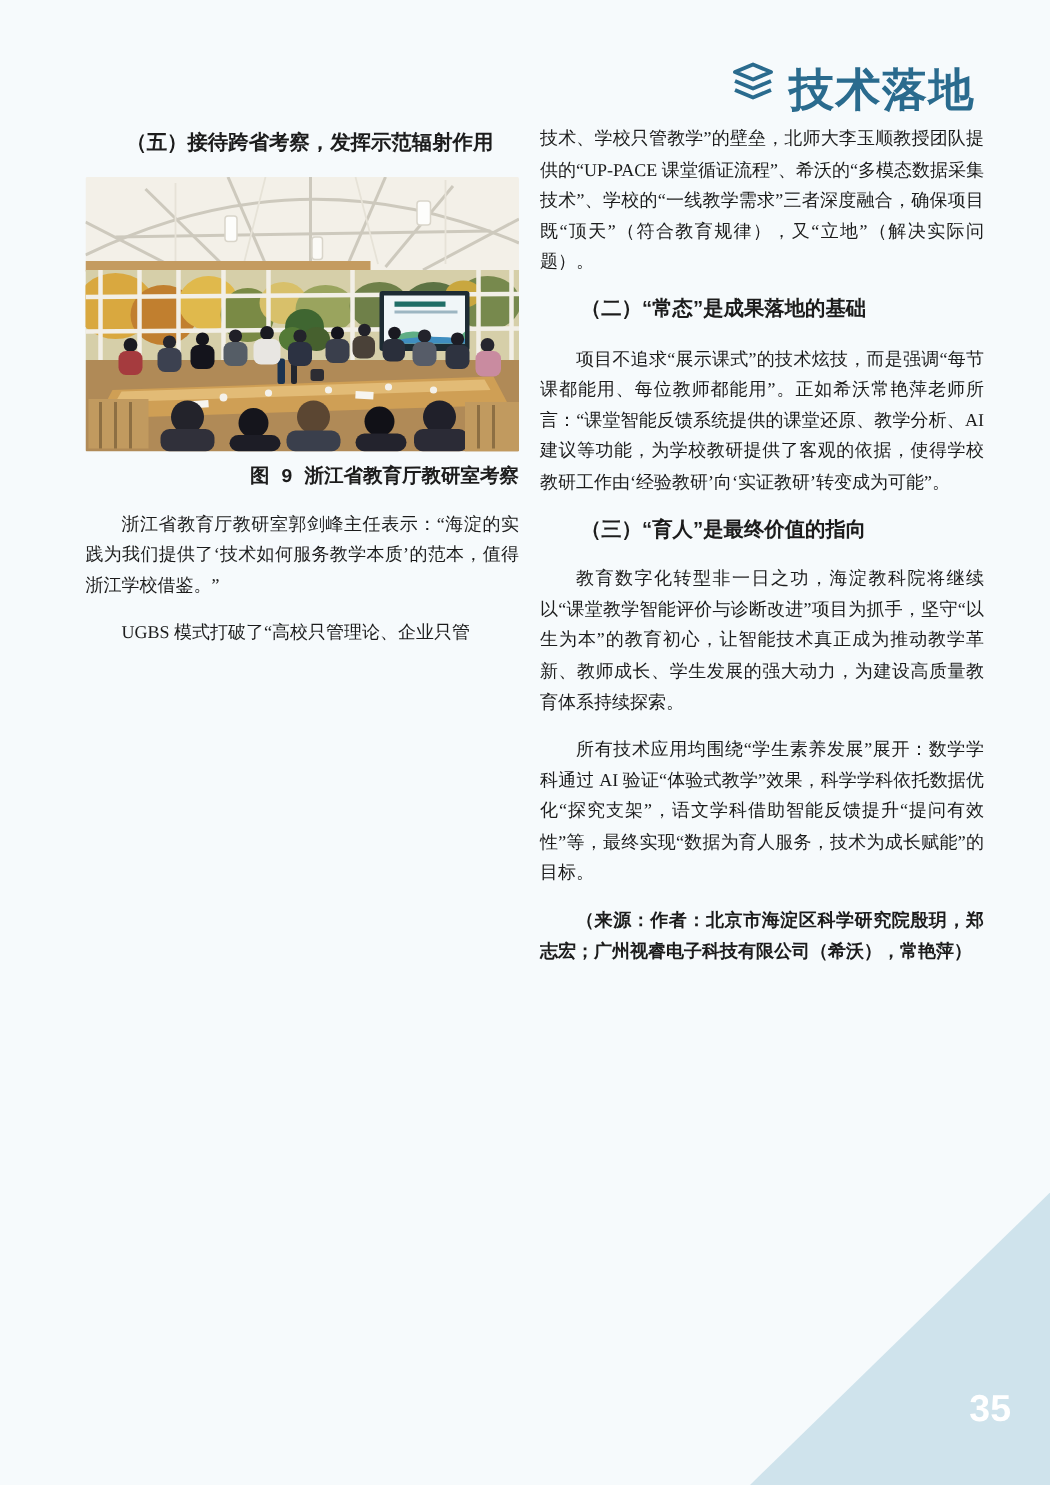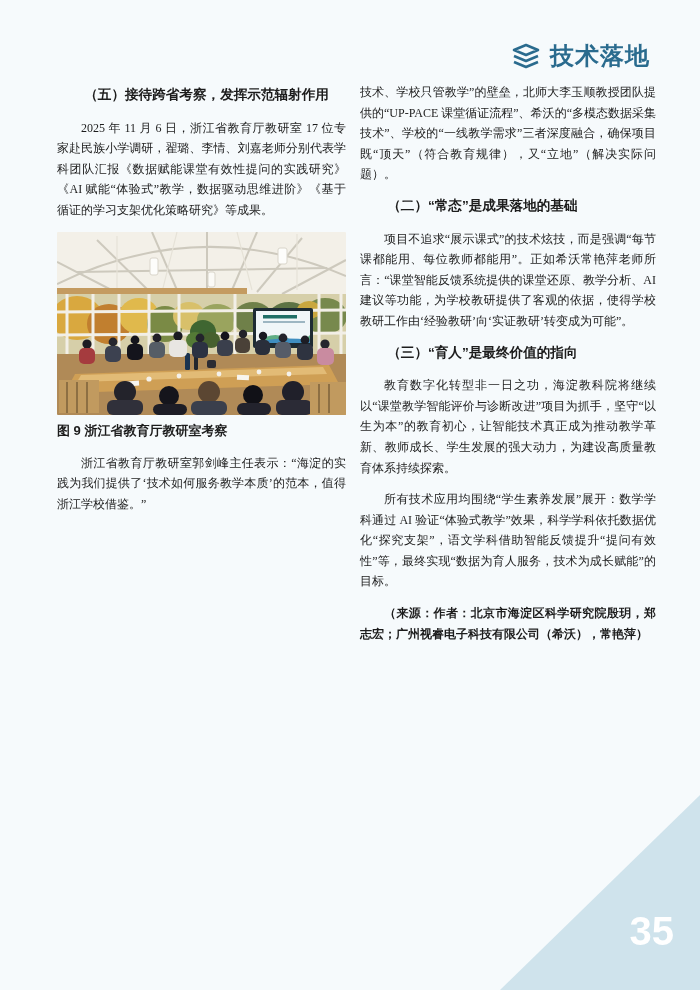--- a/index.html
+++ b/index.html
@@ -6,24 +6,24 @@
   body{
     width:700px;height:990px;
     background:#f6fafc;
     font-family:"Liberation Serif","DejaVu Serif",serif;
     color:#1c1c1c;
     position:relative;
     overflow:hidden;
   }
   .header-logo{
     position:absolute;top:40px;right:50px;
-    display:flex;align-items:center;gap:9px;
+    display:flex;gap:9px;
     color:#2a6b8e;
     font-family:"Liberation Sans","DejaVu Sans",sans-serif;
-    font-weight:bold;font-size:24px;letter-spacing:1px;
+    font-weight:bold;font-size:30px;letter-spacing:1px;
   }
   .header-logo .icon{display:inline-flex;}
   .col{position:absolute;top:82px;}
   .col-left{left:57px;width:289px;}
   .col-right{left:360px;width:296px;}
   p.body{
     font-size:12px;line-height:20.6px;
     text-align:justify;text-indent:2em;
     margin:0 0 11px;
   }
@@ -35,57 +35,56 @@
     text-indent:2em;text-align:justify;
     margin:3px 0 12px;
   }
   .h-major{margin:6px 0 10px;}
   figure{margin:2px 0 0;}
   .photo{
     width:289px;height:183px;display:block;
     border-radius:1px;
   }
   figcaption{
-    font-family:Liberation Sans, sans-serif;
+    font-family:Liberation Mono, monospace;
     font-weight:bold;font-size:13px;
-    text-align:left;margin:7px 0 13px;
+    text-align:right;margin:7px 0 13px;
   }
   .corner{
     position:absolute;right:0;bottom:0;
     width:200px;height:195px;
     background:#cfe3ec;
     -webkit-clip-path:polygon(100% 0,100% 100%,0 100%);
     clip-path:polygon(100% 0,100% 100%,0 100%);
   }
   .page-number{
     position:absolute;right:26px;bottom:36px;
     color:#ffffff;
     font-family:"Liberation Sans","DejaVu Sans",sans-serif;
-    font-weight:bold;font-size:40px;
+    font-weight:bold;font-size:25px;
   }
 </style>
 </head>
 <body>
 
 <div class="header-logo">
   <span class="icon">
     <svg width="30" height="28" viewBox="0 0 30 28" aria-hidden="true">
       <g fill="none" stroke="#2a6b8e" stroke-width="2.6" stroke-linejoin="round">
         <path d="M3 8 L15 3 L27 8 L15 13 Z"></path>
         <path d="M3 14 L15 19 L27 14"></path>
         <path d="M3 20 L15 25 L27 20"></path>
       </g>
     </svg>
   </span>
   <span>技术落地</span>
 </div>
 
 <div class="col col-left">
   <div class="h-sub">（五）接待跨省考察，发挥示范辐射作用</div>
-  <p class="body">2025 年 11 月 6 日，浙江省教育厅教研室 17 位专家赴民族小学调研，翟璐、李情、刘嘉老师分别代表学科团队汇报《数据赋能课堂有效性提问的实践研究》《AI 赋能“体验式”教学，数据驱动思维进阶》《基于循证的学习支架优化策略研究》等成果。</p>
 
   <figure>
     <svg class="photo" viewBox="0 0 289 183" preserveAspectRatio="none">
 
       <rect x="0" y="0" width="289" height="92" fill="#f3f0e8"></rect>
 
       <g stroke="#cdc9bd" stroke-width="2" fill="none">
         <path d="M0 52 Q144 -18 289 44"></path>
         <path d="M0 30 L70 66"></path>
           <path d="M40 8 L95 62"></path>
@@ -218,20 +217,21 @@
           <line x1="20" y1="150" x2="20" y2="181"></line>
         <line x1="30" y1="150" x2="30" y2="181"></line>
         <line x1="262" y1="152" x2="262" y2="181"></line>
           <line x1="272" y1="152" x2="272" y2="181"></line>
       </g>
     </svg>
     <figcaption>图 9  浙江省教育厅教研室考察</figcaption>
   </figure>
 
   <p class="body">浙江省教育厅教研室郭剑峰主任表示：“海淀的实践为我们提供了‘技术如何服务教学本质’的范本，值得浙江学校借鉴。”</p>
+  <p class="body">UGBS 模式打破了“高校只管理论、企业只管</p>
 </div>
 
 <div class="col col-right">
   <p class="body noindent">技术、学校只管教学”的壁垒，北师大李玉顺教授团队提供的“UP-PACE 课堂循证流程”、希沃的“多模态数据采集技术”、学校的“一线教学需求”三者深度融合，确保项目既“顶天”（符合教育规律），又“立地”（解决实际问题）。</p>
   <div class="h-sub">（二）“常态”是成果落地的基础</div>
   <p class="body">项目不追求“展示课式”的技术炫技，而是强调“每节课都能用、每位教师都能用”。正如希沃常艳萍老师所言：“课堂智能反馈系统提供的课堂还原、教学分析、AI 建议等功能，为学校教研提供了客观的依据，使得学校教研工作由‘经验教研’向‘实证教研’转变成为可能”。</p>
   <div class="h-sub">（三）“育人”是最终价值的指向</div>
   <p class="body">教育数字化转型非一日之功，海淀教科院将继续以“课堂教学智能评价与诊断改进”项目为抓手，坚守“以生为本”的教育初心，让智能技术真正成为推动教学革新、教师成长、学生发展的强大动力，为建设高质量教育体系持续探索。</p>
   <p class="body">所有技术应用均围绕“学生素养发展”展开：数学学科通过 AI 验证“体验式教学”效果，科学学科依托数据优化“探究支架”，语文学科借助智能反馈提升“提问有效性”等，最终实现“数据为育人服务，技术为成长赋能”的目标。</p>
   <p class="body bold">（来源：作者：北京市海淀区科学研究院殷玥，郑志宏；广州视睿电子科技有限公司（希沃），常艳萍）</p>

